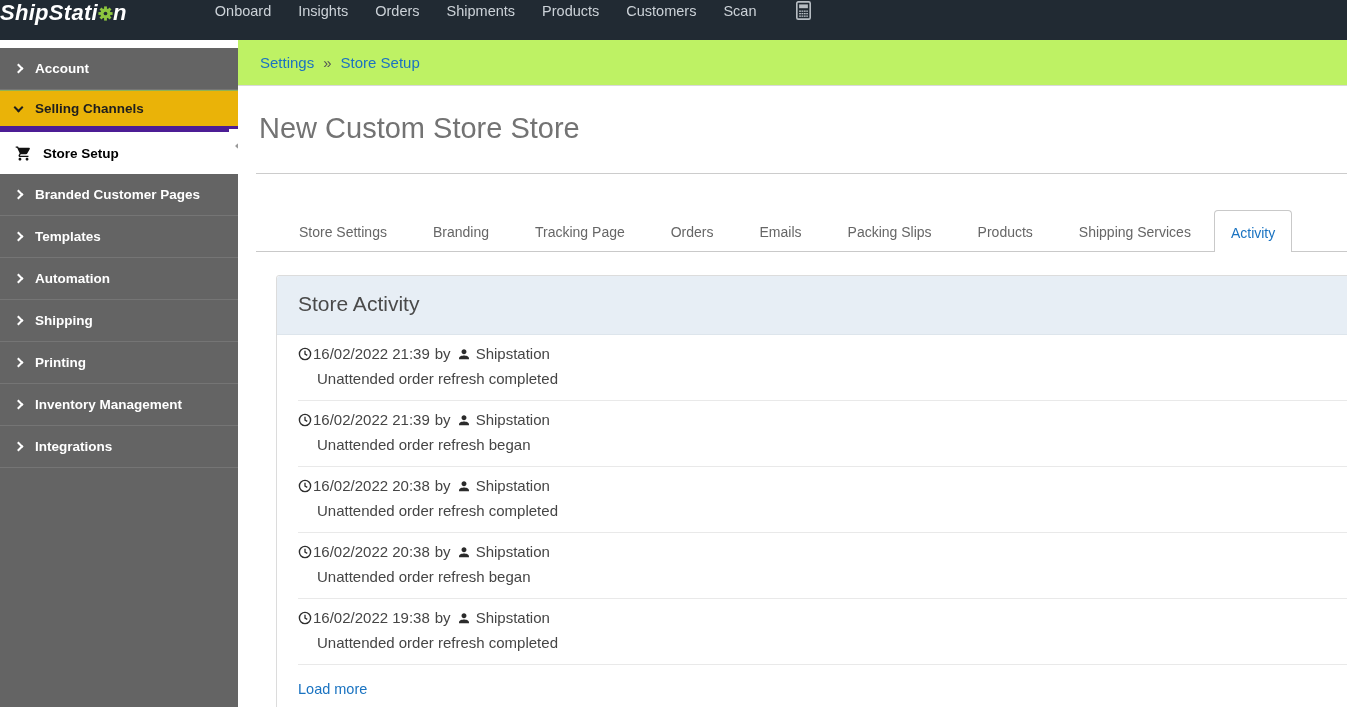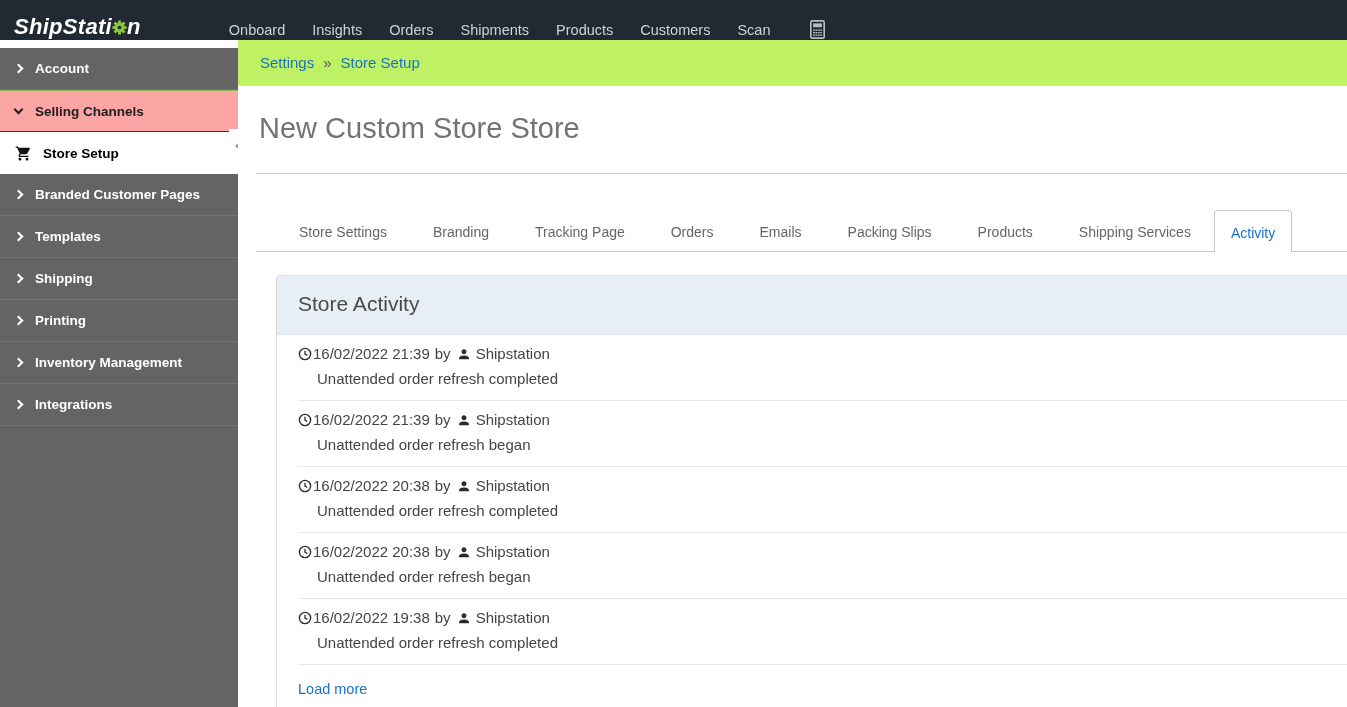--- a/index.html
+++ b/index.html
@@ -1,35 +1,35 @@
 <!DOCTYPE html>
 <html><head>
 <meta charset="utf-8">
 <style>
   * { margin:0; padding:0; box-sizing:border-box; }
   html,body { width:1347px; height:707px; overflow:hidden; background:#fff;
     font-family:"Liberation Sans","DejaVu Sans",sans-serif; }
 
   
-  .navbar { height:40px; background:#212a33; display:flex; align-items:flex-end; padding-left:14px; }
+  .navbar { height:40px; background:#212a33; display:flex; align-items:flex-start; }
   .logo { color:#fff; font-size:22px; font-weight:bold; font-style:italic; letter-spacing:.3px; white-space:nowrap; }
   .logo .gear { display:inline-block; vertical-align:-2px; margin:0 -1px; font-style:normal; }
   .nav-menu { display:flex; align-items:center; margin-left:88px; gap:27px; }
   .nav-item { color:#ccd2d8; font-size:14.5px; cursor:pointer; white-space:nowrap; }
   .nav-calc { margin-left:10px; display:flex; align-items:center; cursor:pointer; }
 
   
   .sidebar { position:absolute; top:48px; left:0; bottom:0; width:238px; background:#646464; }
   .side-item { height:42px; display:flex; align-items:center; padding-left:15px;
     color:#fff; font-size:13.5px; font-weight:bold; border-bottom:1px solid #757575; cursor:pointer; }
   .side-item .label { margin-left:13px; }
   .chev { display:inline-block; width:7px; height:7px; border:solid currentColor; border-width:2px 2px 0 0; }
   .chev.right { transform:rotate(45deg); }
   .chev.down  { transform:rotate(135deg); margin-top:-3px; }
-  .side-item.selected { background:#fca5a5; color:#1e1e1e; border-top:1px solid #8fb355; border-bottom:1px solid #4c1d95; }
+  .side-item.selected { background:#eab308; color:#1e1e1e; border-top:1px solid #8fb355; border-bottom:6px solid #4c1d95; }
   .side-item.active-sub { background:#fff; color:#000; border-bottom:none; }
   .side-item.active-sub .label { margin-left:11px; }
   
   .notch { position:absolute; left:229px; top:129px; width:19px; height:33px; background:#fff;
     display:flex; align-items:center; justify-content:center; cursor:pointer; }
   .notch .chev-left { display:inline-block; width:8px; height:8px; border:solid #9a9a9a;
     border-width:2px 2px 0 0; transform:rotate(225deg); margin-left:4px; }
 
   
   .content { margin-left:238px; height:667px; position:relative; background:#fff; }
@@ -126,20 +126,24 @@
   <div class="side-item">
     <span class="chev right"></span>
     <span class="label">Branded Customer Pages</span>
   </div>
   <div class="side-item">
     <span class="chev right"></span>
     <span class="label">Templates</span>
   </div>
   <div class="side-item">
     <span class="chev right"></span>
+    <span class="label">Automation</span>
+  </div>
+  <div class="side-item">
+    <span class="chev right"></span>
     <span class="label">Shipping</span>
   </div>
   <div class="side-item">
     <span class="chev right"></span>
     <span class="label">Printing</span>
   </div>
   <div class="side-item">
     <span class="chev right"></span>
     <span class="label">Inventory Management</span>
   </div>

